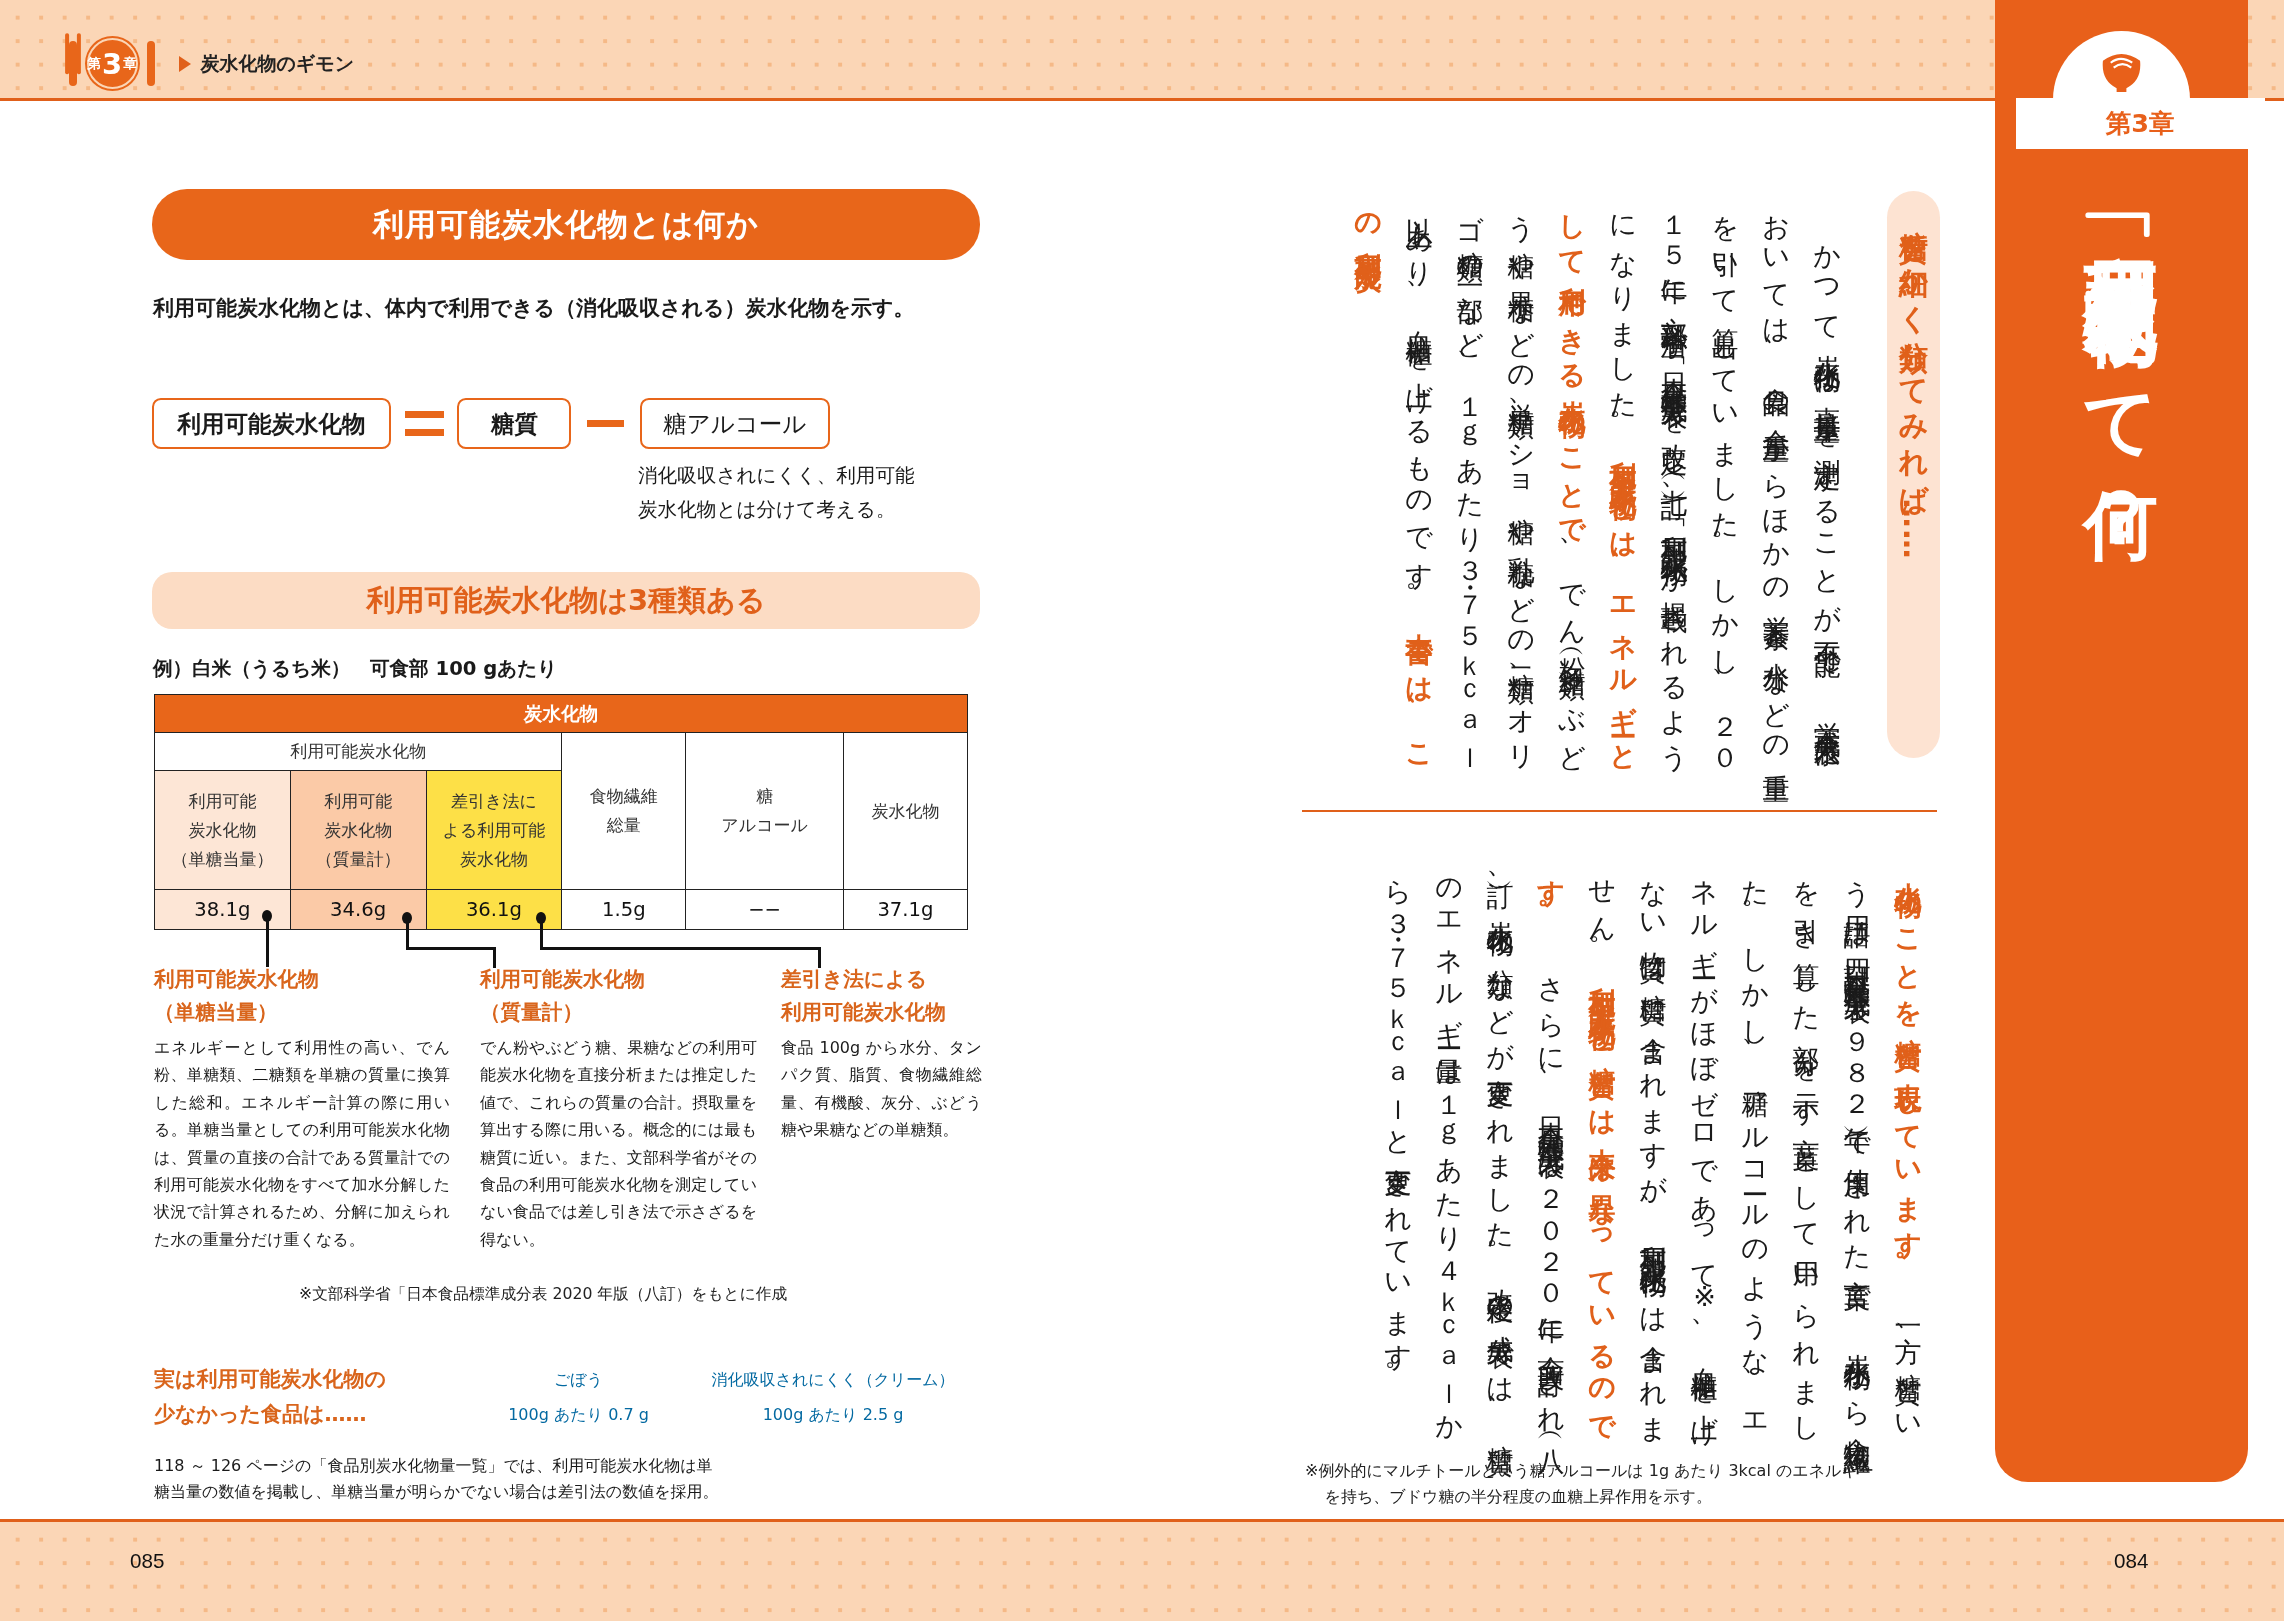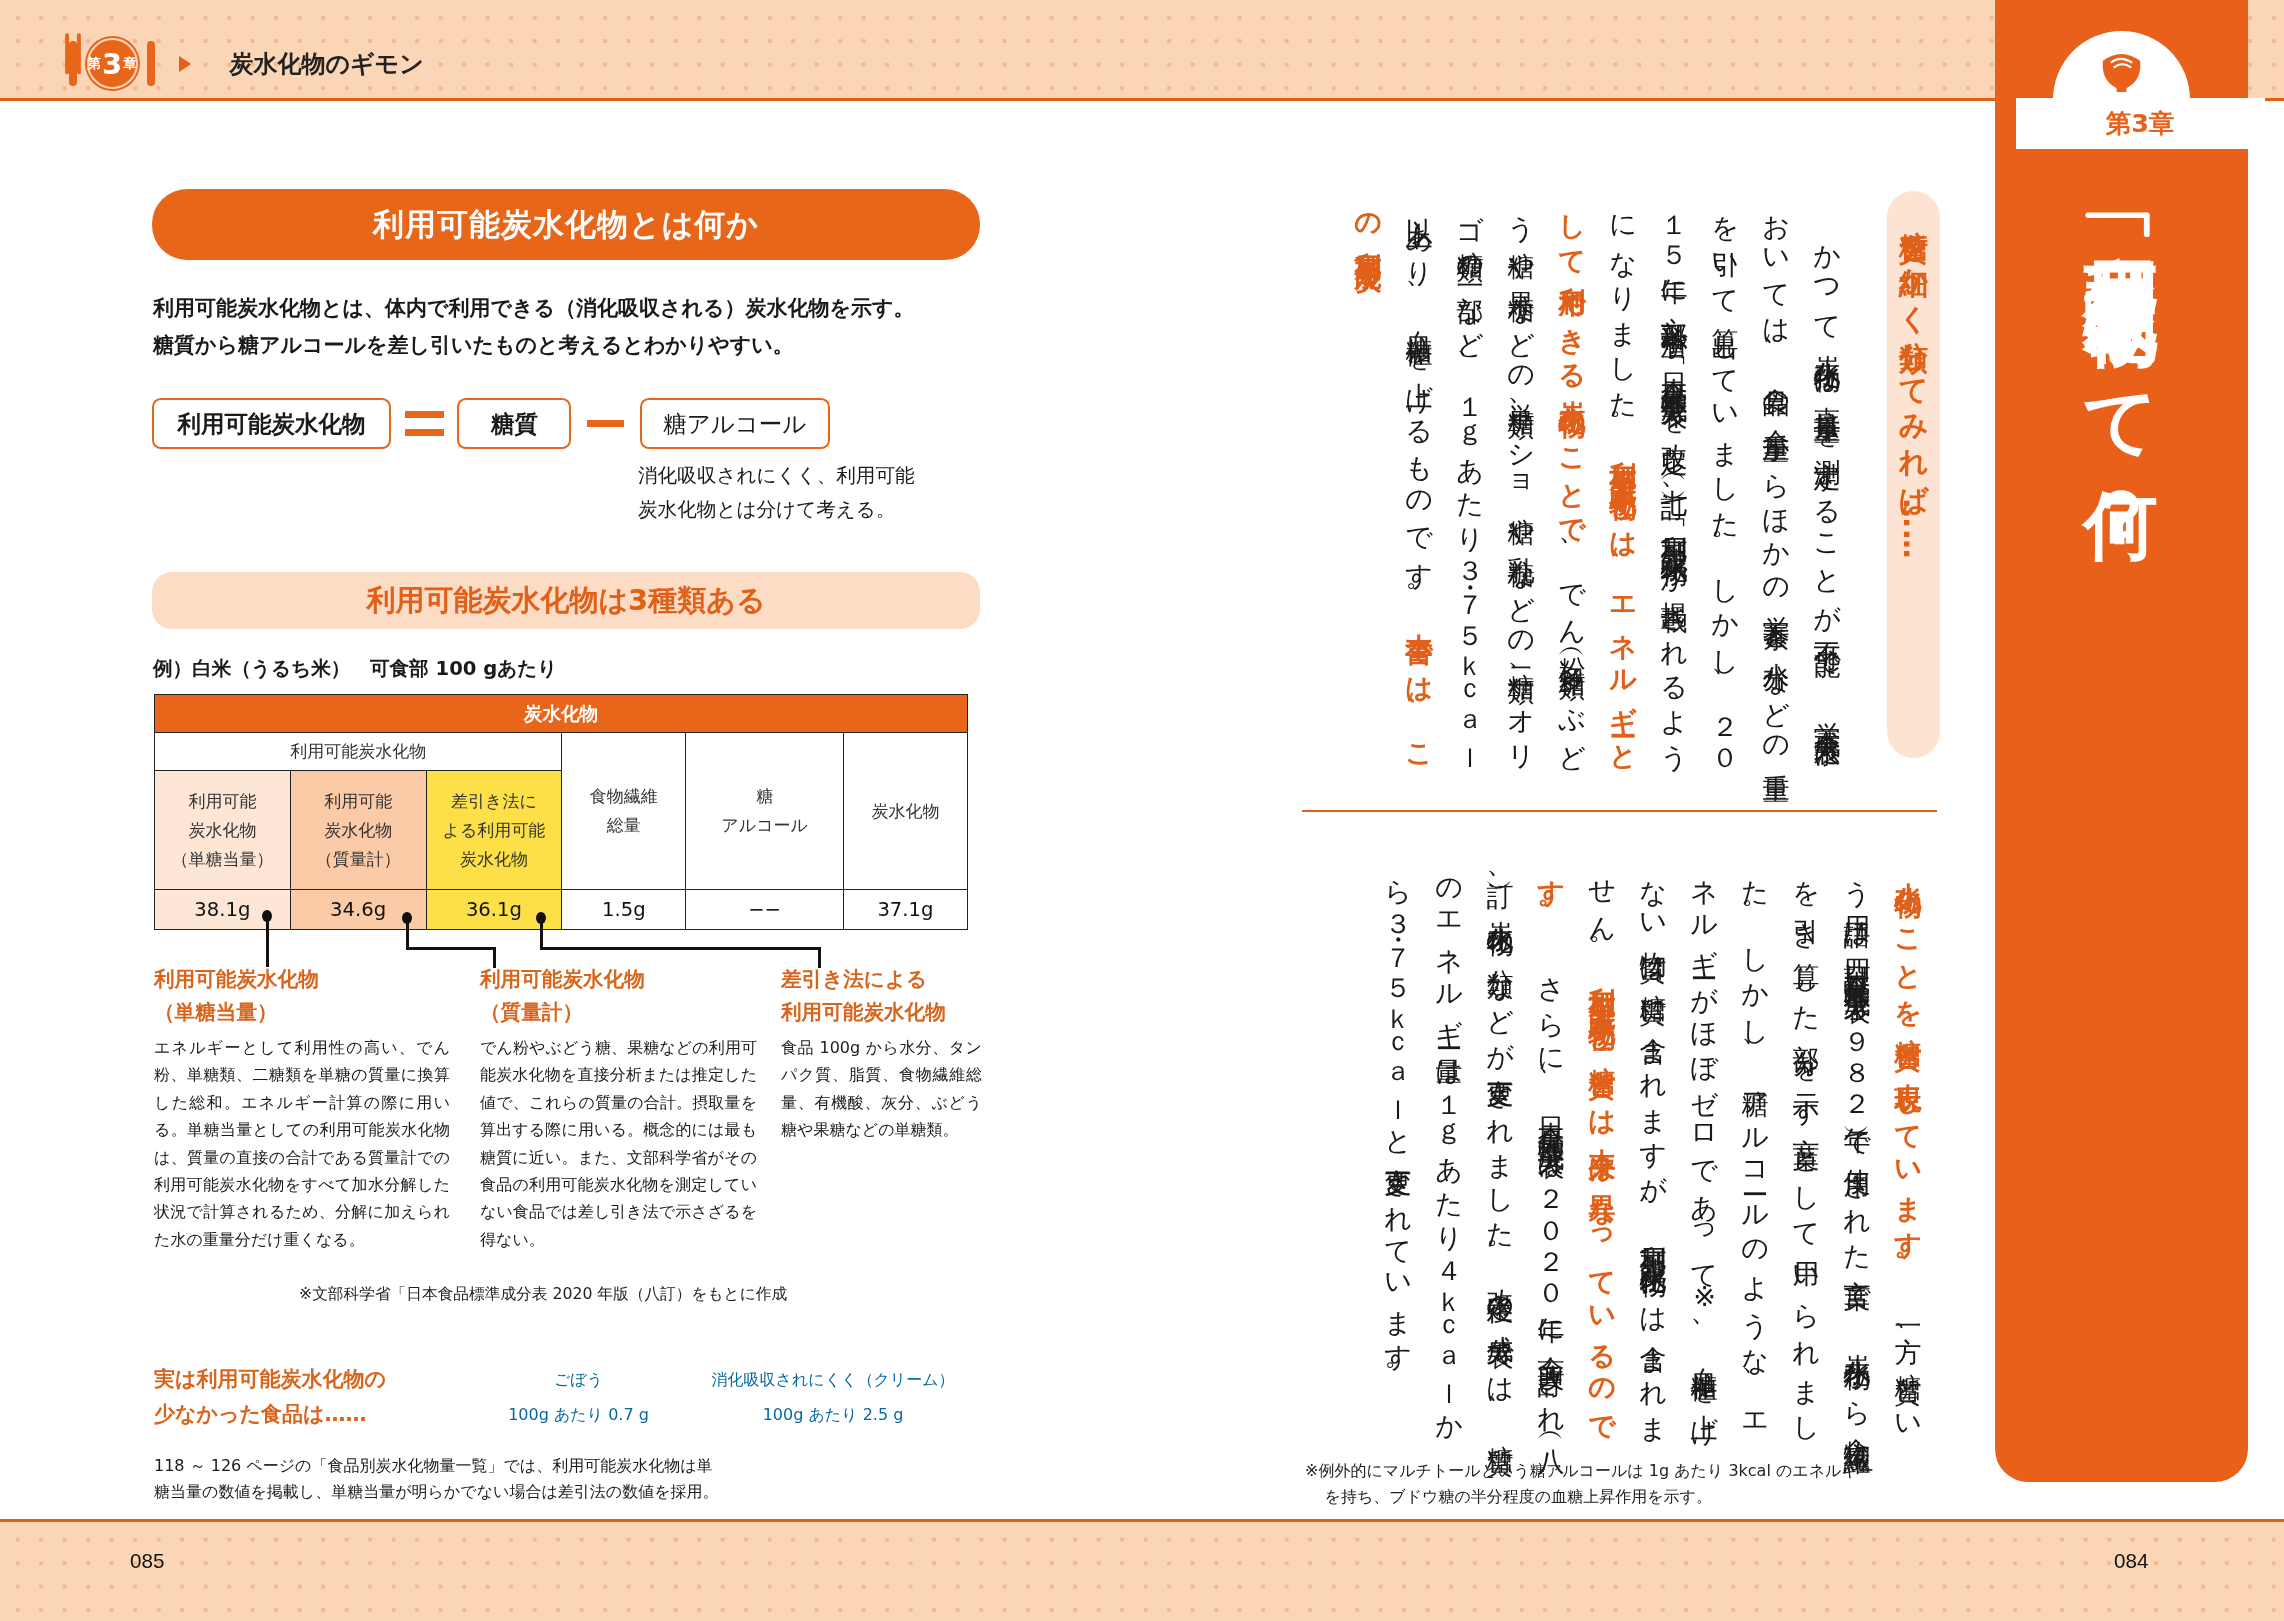--- a/index.html
+++ b/index.html
@@ -13,21 +13,21 @@
 
   .running-head { position:absolute; left:69px; top:39px; height:49px; display:flex; align-items:center; gap:9.8px; }
   .fork, .knife { width:7.8px; height:45px; background:#e8661a; border-radius:3.9px; }
   .fork { box-shadow: -5.9px -9.8px 0 -2px #e8661a, 5.9px -9.8px 0 -2px #e8661a; }
   .chap-medallion { width:47px; height:47px; border-radius:50%; background:#e8661a; border:2.9px solid #fbd6b6;
                     box-shadow:0 0 0 2px #e8661a; color:#fff; display:flex; align-items:center; justify-content:center;
                     font-weight:bold; font-size:13.7px; }
   .chap-medallion .big { font-size:29px; margin:0 1px; }
   .rh-arrow { width:0; height:0; border-top:8.8px solid transparent; border-bottom:8.8px solid transparent;
               border-left:12.7px solid #e0601a; margin-left:13.7px; }
-  .rh-title { font-size:24px; font-weight:bold; color:#222;margin-left:29px; }
+  .rh-title { font-size:19px; font-weight:bold; color:#222; }
 
   .page-num { position:absolute; top:1549px; font-size:20.6px; color:#111; font-family:"Liberation Sans",sans-serif; }
 
   
   .title-pill { position:absolute; left:152px; top:189px; width:828px; height:71px; border-radius:35px;
                 background:#e8661a; color:#fff; font-size:31px; font-weight:bold; display:flex;
                 align-items:center; justify-content:center; letter-spacing:1px; }
   .intro { position:absolute; left:153px; top:290px; font-size:21px; line-height:37px; font-weight:bold; color:#1a1a1a; }
   .formula { position:absolute; left:152px; top:398px; display:flex; align-items:center; }
   .fbox { border:2.9px solid #e8661a; border-radius:8.8px; height:47px; display:flex; align-items:center;
@@ -99,21 +99,20 @@
   </span>
   <span class="knife"></span>
   <span class="rh-arrow"></span>
   <span class="rh-title">炭水化物のギモン</span>
 </div>
 
 <div class="title-pill">利用可能炭水化物とは何か</div>
 
 <div class="intro">
   <div>利用可能炭水化物とは、体内で利用できる（消化吸収される）炭水化物を示す。</div>
-  <div>糖質から糖アルコールを差し引いたものと考えるとわかりやすい。</div>
 </div>
 
 <div class="formula">
   <div class="fbox" style="width:235px">利用可能炭水化物</div>
   <div class="op-eq"></div>
   <div class="fbox" style="width:110px">糖質</div>
   <div class="op-minus"></div>
   <div class="fbox" style="width:186px; font-weight:normal">糖アルコール</div>
 </div>
 <div class="formula-note">

